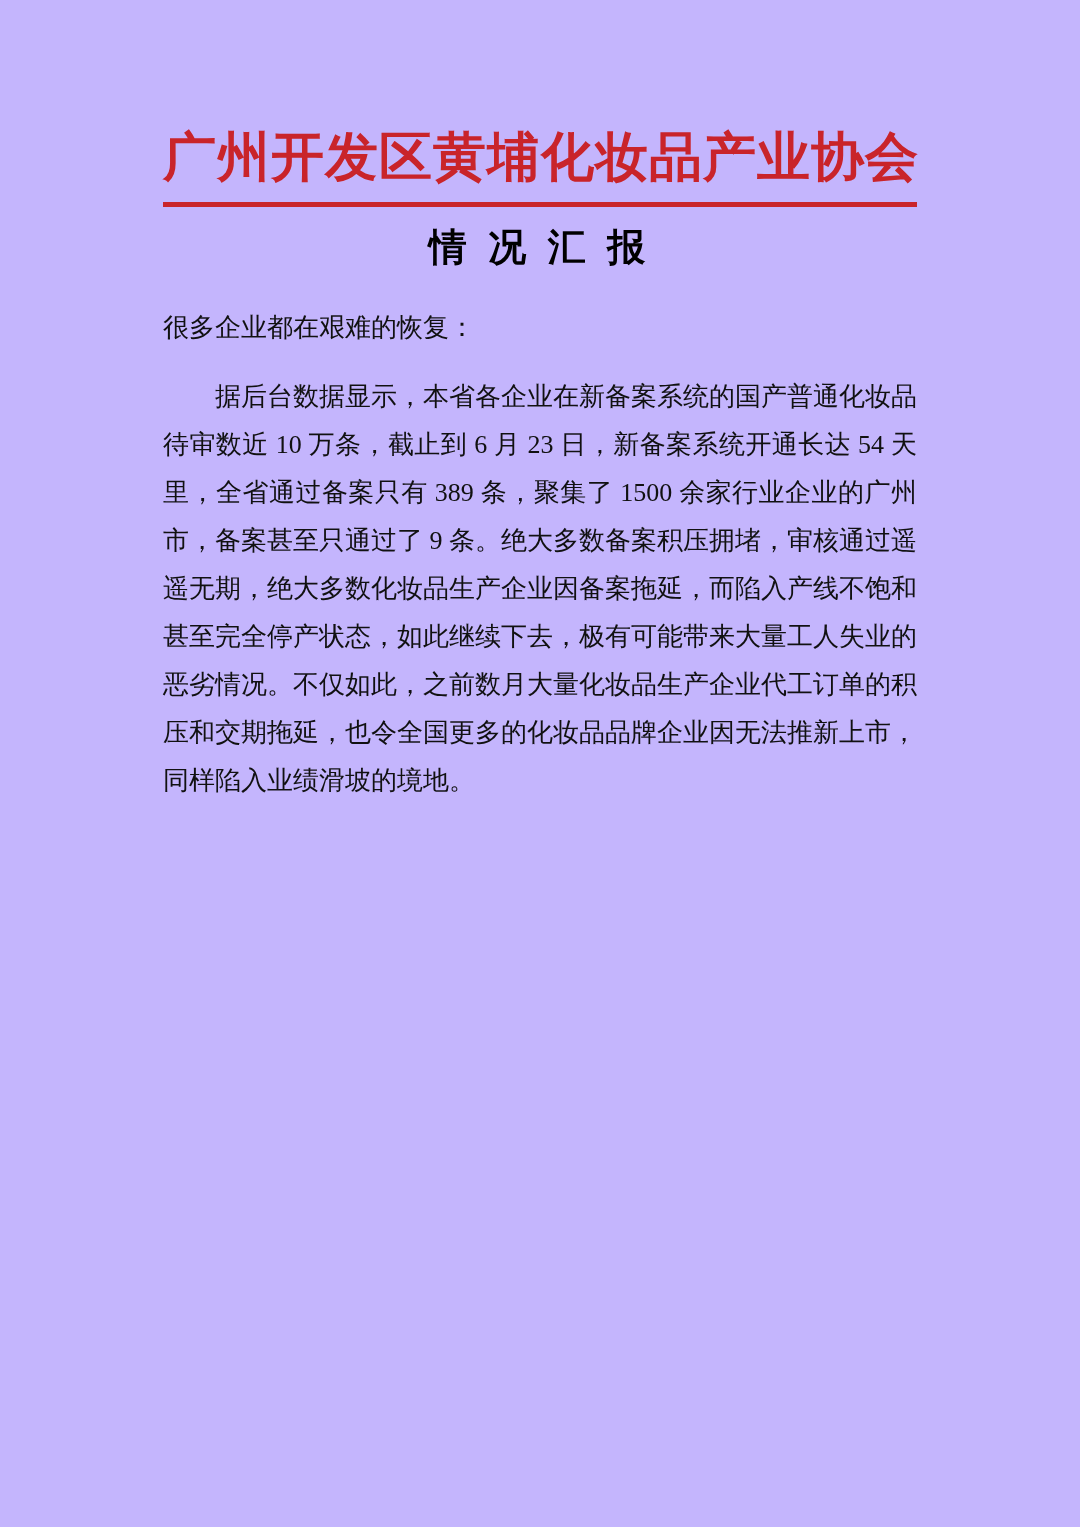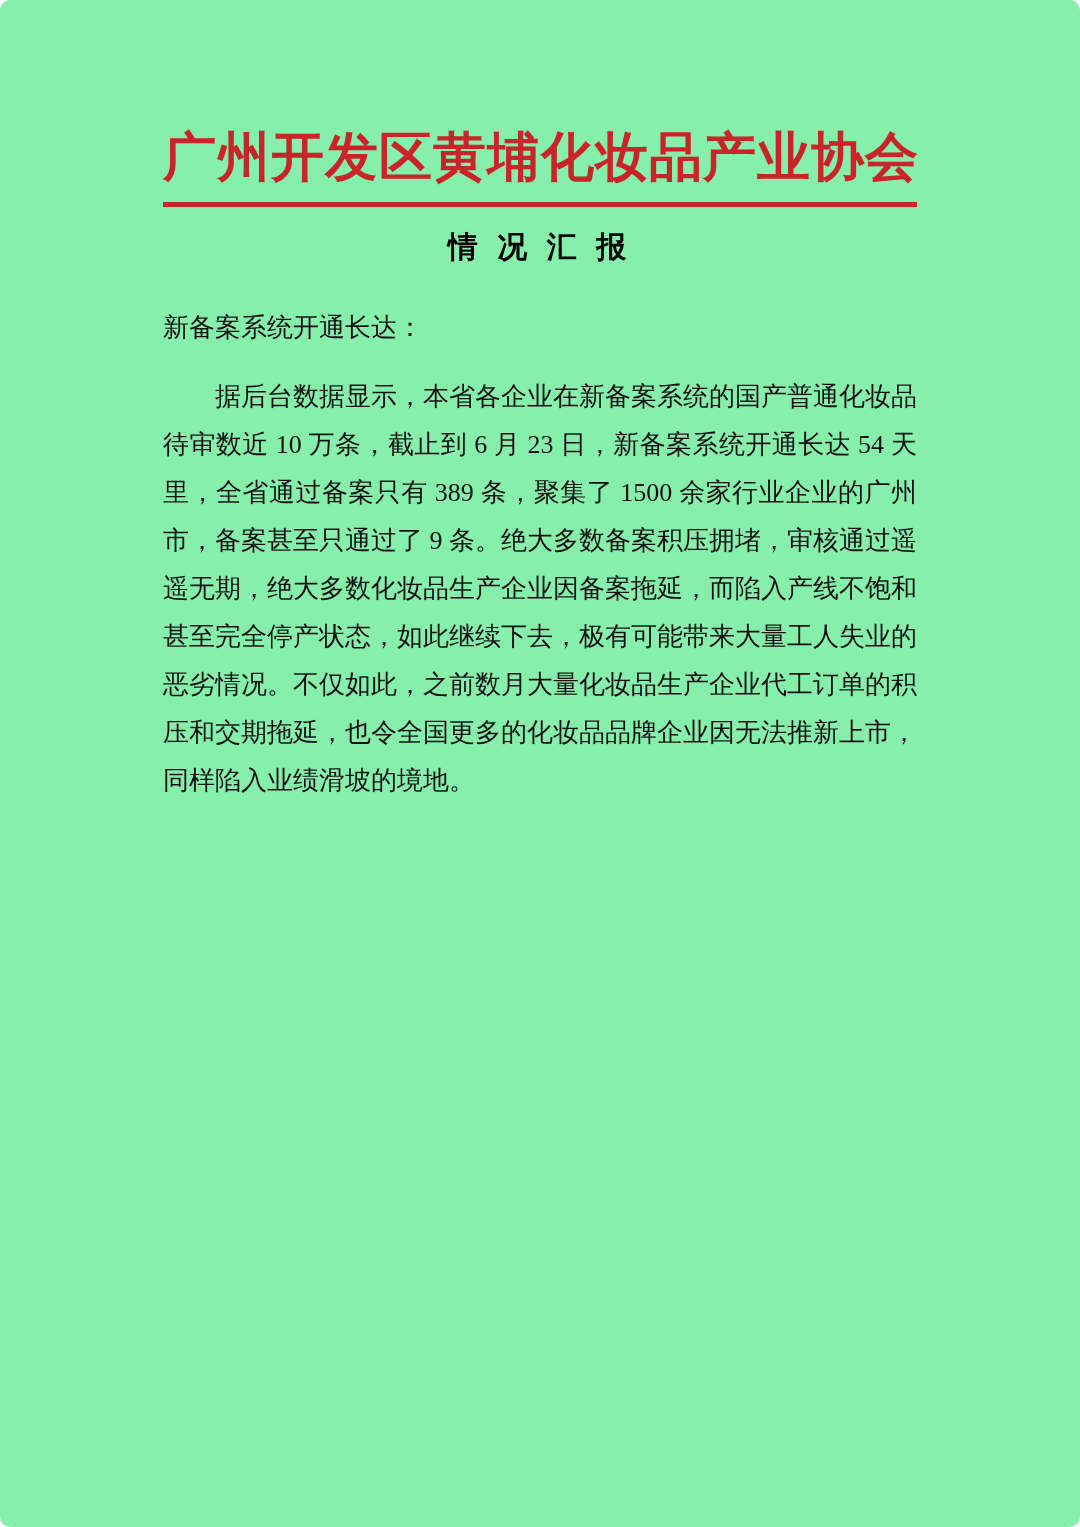--- a/index.html
+++ b/index.html
@@ -11,41 +11,40 @@
     width: 1080px;
     min-height: 1527px;
     font-family: "Liberation Serif", "DejaVu Serif", serif;
     color: #111111;
   }
   .page {
     box-sizing: border-box;
     width: 1080px;
     min-height: 1527px;
     padding: 124px 163px 40px 163px;
-    background: #86efac;
-    border-radius: 10px;
+    background: #c4b5fd;
   }
   .org-title {
     margin: 0;
     font-size: 53px;
     line-height: 66px;
     font-weight: bold;
     color: #c9242a;
     text-align: center;
     white-space: nowrap;
     letter-spacing: 1px;
   }
   .red-rule {
     height: 5px;
     background: #c9242a;
     margin-top: 12px;
   }
   .doc-title {
     margin: 15px 0 0 0;
-    font-size: 30px;
+    font-size: 38px;
     line-height: 50px;
     font-weight: bold;
     color: #000000;
     text-align: center;
     letter-spacing: 6px;
     white-space: nowrap;
   }
   .salutation {
     margin: 32px 0 0 0;
     font-size: 26px;
@@ -66,20 +65,20 @@
 <body>
 
 <div class="page">
 
   <h1 class="org-title">广州开发区黄埔化妆品产业协会</h1>
 
   <div class="red-rule"></div>
 
   <h2 class="doc-title">情 况 汇 报</h2>
 
-  <p class="salutation">新备案系统开通长达：</p>
+  <p class="salutation">很多企业都在艰难的恢复：</p>
 
 
 
   <p class="body-para">据后台数据显示，本省各企业在新备案系统的国产普通化妆品待审数近 10 万条，截止到 6 月 23 日，新备案系统开通长达 54 天里，全省通过备案只有 389 条，聚集了 1500 余家行业企业的广州市，备案甚至只通过了 9 条。绝大多数备案积压拥堵，审核通过遥遥无期，绝大多数化妆品生产企业因备案拖延，而陷入产线不饱和甚至完全停产状态，如此继续下去，极有可能带来大量工人失业的恶劣情况。不仅如此，之前数月大量化妆品生产企业代工订单的积压和交期拖延，也令全国更多的化妆品品牌企业因无法推新上市，同样陷入业绩滑坡的境地。</p>
 
 
 </div>
 
 </body></html>

